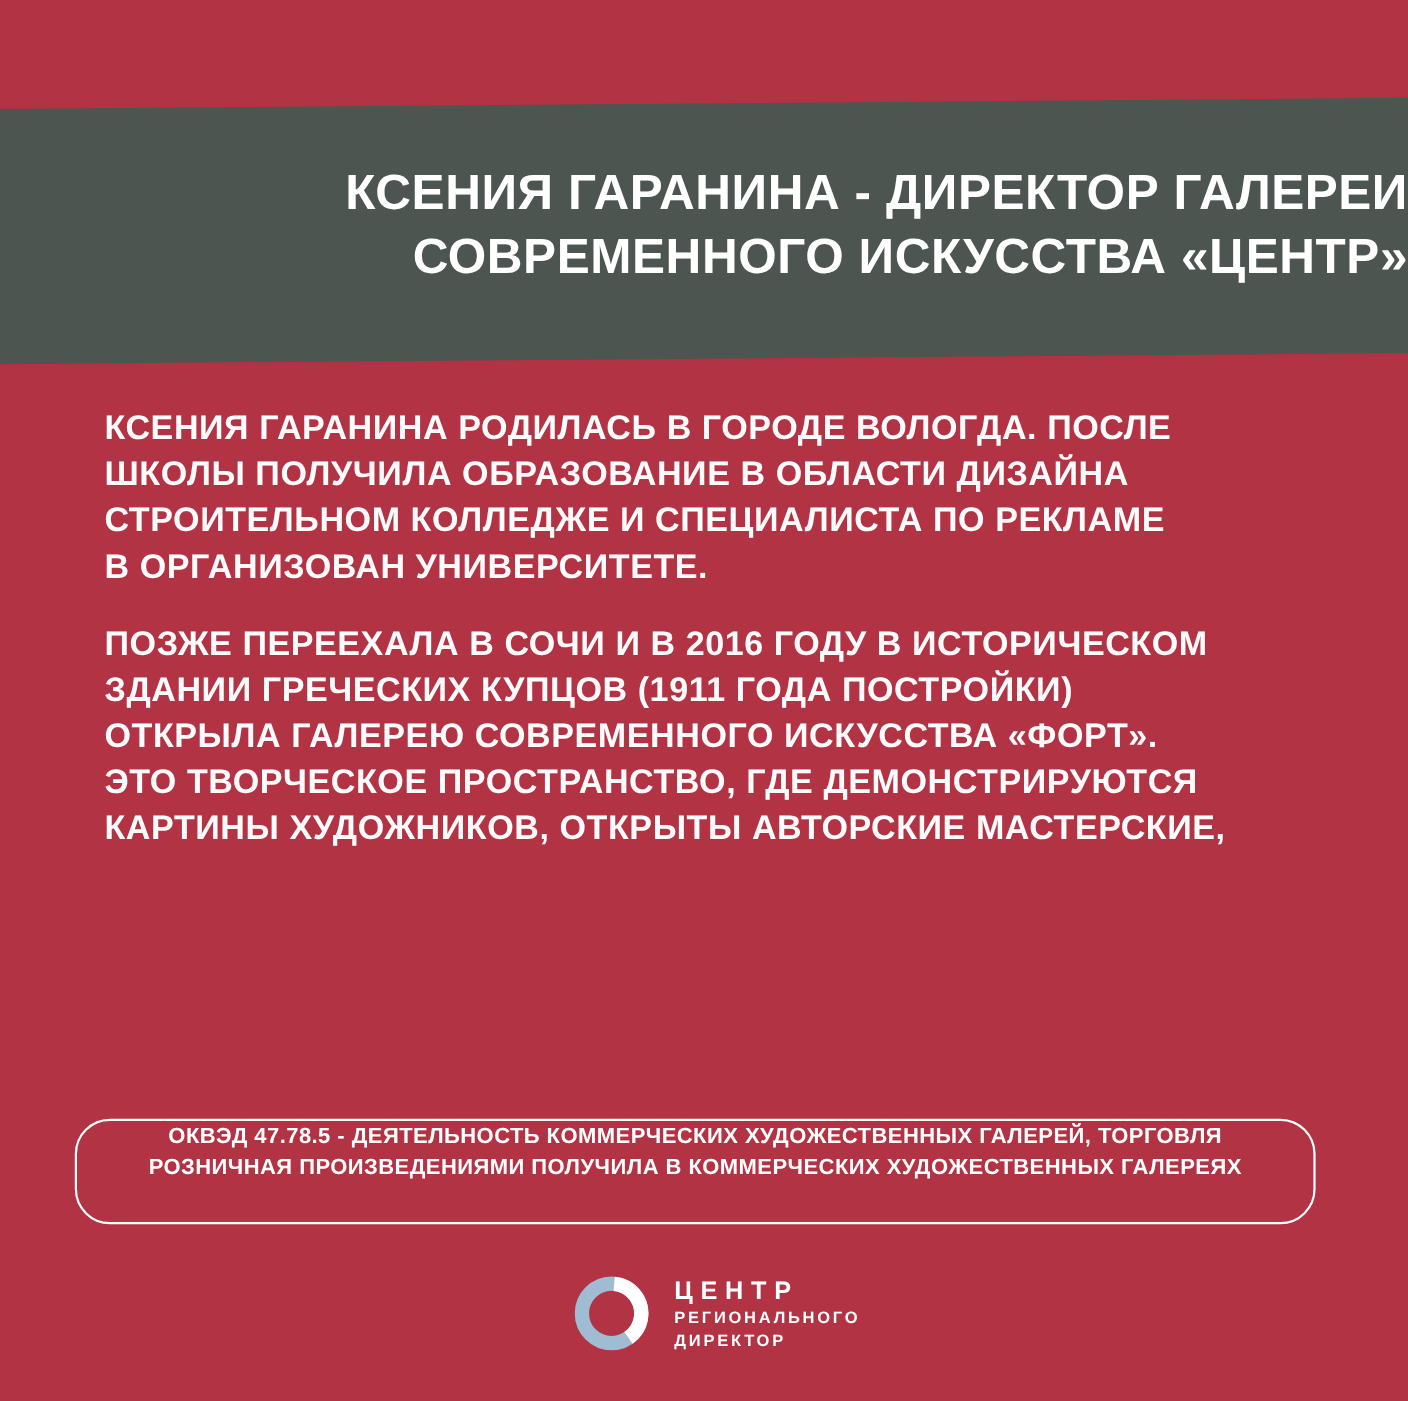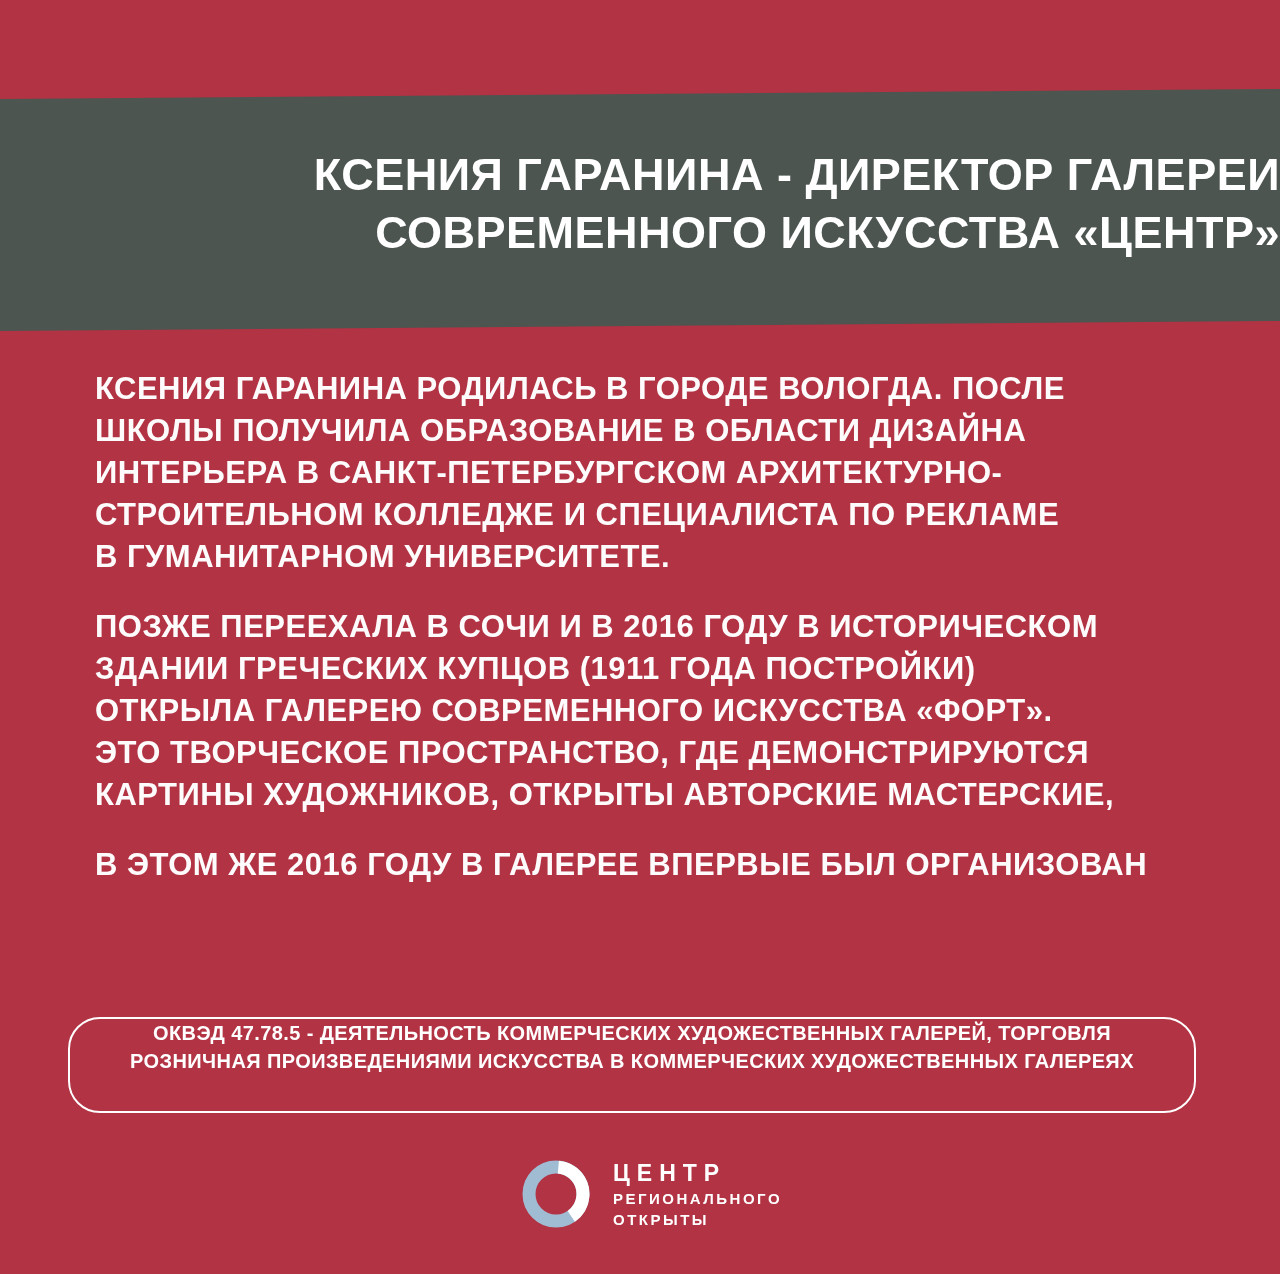--- a/index.html
+++ b/index.html
@@ -86,46 +86,44 @@
 
   <div class="title">
     <div class="line">КСЕНИЯ ГАРАНИНА - ДИРЕКТОР ГАЛЕРЕИ</div>
     <div class="line">СОВРЕМЕННОГО ИСКУССТВА «ЦЕНТР»</div>
   </div>
 
   <div class="body-text">
     <div class="paragraph">
       <div class="line">КСЕНИЯ ГАРАНИНА РОДИЛАСЬ В ГОРОДЕ ВОЛОГДА. ПОСЛЕ</div>
       <div class="line">ШКОЛЫ ПОЛУЧИЛА ОБРАЗОВАНИЕ В ОБЛАСТИ ДИЗАЙНА</div>
-      <div class="line">ИНТЕРЬЕРА В САНКТ-ПЕТЕРБУРГСКОМ АРХИТЕКТУРНО-</div>
       <div class="line">СТРОИТЕЛЬНОМ КОЛЛЕДЖЕ И СПЕЦИАЛИСТА ПО РЕКЛАМЕ</div>
-      <div class="line">В ГУМАНИТАРНОМ УНИВЕРСИТЕТЕ.</div>
+      <div class="line">В ОРГАНИЗОВАН УНИВЕРСИТЕТЕ.</div>
     </div>
     <div class="paragraph">
       <div class="line">ПОЗЖЕ ПЕРЕЕХАЛА В СОЧИ И В 2016 ГОДУ В ИСТОРИЧЕСКОМ</div>
       <div class="line">ЗДАНИИ ГРЕЧЕСКИХ КУПЦОВ (1911 ГОДА ПОСТРОЙКИ)</div>
       <div class="line">ОТКРЫЛА ГАЛЕРЕЮ СОВРЕМЕННОГО ИСКУССТВА «ФОРТ».</div>
       <div class="line">ЭТО ТВОРЧЕСКОЕ ПРОСТРАНСТВО, ГДЕ ДЕМОНСТРИРУЮТСЯ</div>
       <div class="line">КАРТИНЫ ХУДОЖНИКОВ, ОТКРЫТЫ АВТОРСКИЕ МАСТЕРСКИЕ,</div>
     </div>
     <div class="paragraph">
-      <div class="line">В ЭТОМ ЖЕ 2016 ГОДУ В ГАЛЕРЕЕ ВПЕРВЫЕ БЫЛ ОРГАНИЗОВАН</div>
     </div>
   </div>
 
   <div class="okved-box">
     <div class="line">ОКВЭД 47.78.5 - ДЕЯТЕЛЬНОСТЬ КОММЕРЧЕСКИХ ХУДОЖЕСТВЕННЫХ ГАЛЕРЕЙ, ТОРГОВЛЯ</div>
-    <div class="line">РОЗНИЧНАЯ ПРОИЗВЕДЕНИЯМИ ИСКУССТВА В КОММЕРЧЕСКИХ ХУДОЖЕСТВЕННЫХ ГАЛЕРЕЯХ</div>
+    <div class="line">РОЗНИЧНАЯ ПРОИЗВЕДЕНИЯМИ ПОЛУЧИЛА В КОММЕРЧЕСКИХ ХУДОЖЕСТВЕННЫХ ГАЛЕРЕЯХ</div>
   </div>
 
   <div class="logo">
     <svg class="logo-ring" width="68" height="68" viewBox="0 0 68 68">
       <circle cx="34" cy="34" r="27" fill="none" stroke="#9fbcd2" stroke-width="13"></circle>
       <circle cx="34" cy="34" r="27" fill="none" stroke="#ffffff" stroke-width="13" stroke-dasharray="66 170" transform="rotate(-85 34 34)"></circle>
     </svg>
     <div class="logo-text">
       <div class="logo-line1">ЦЕНТР</div>
       <div class="logo-line2">РЕГИОНАЛЬНОГО</div>
-      <div class="logo-line3">ОТКРЫТЫ</div>
+      <div class="logo-line3">ДИРЕКТОР</div>
     </div>
   </div>
 
 </div>
 
 </body></html>

